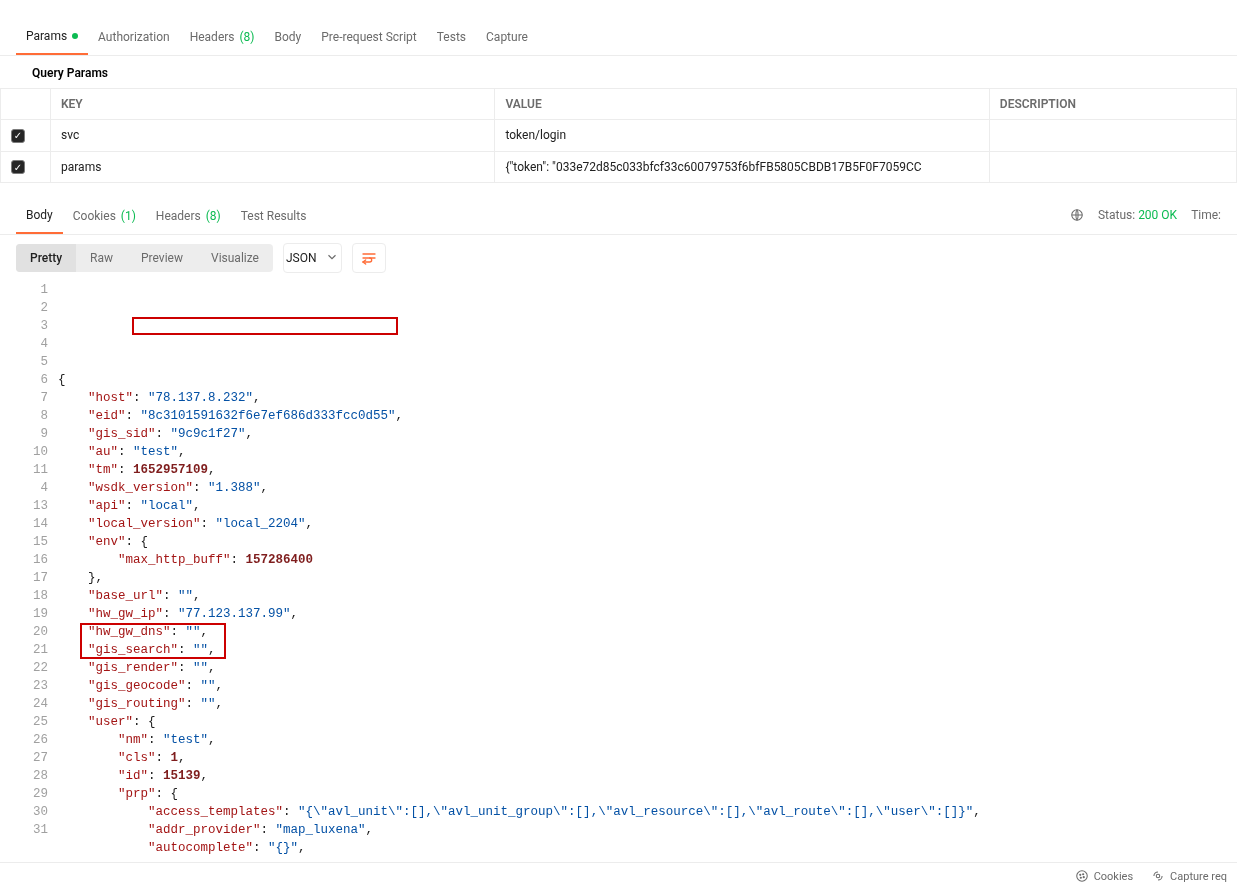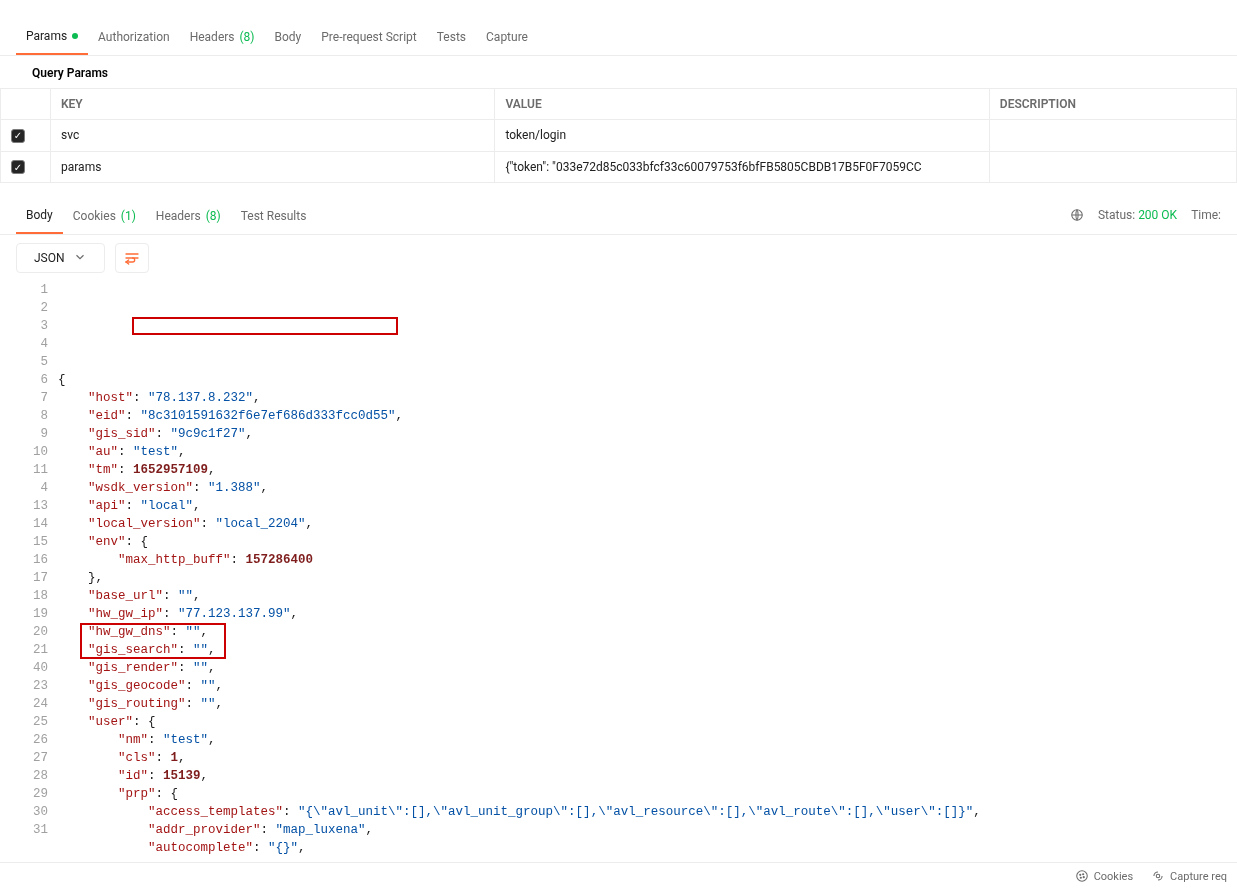--- a/index.html
+++ b/index.html
@@ -102,21 +102,21 @@
     background:#ededed; border-radius:4px; display:flex; overflow:hidden;
   }
   .view-btn {
     padding:7px 14px; font-size:12px; color:#6b6b6b; cursor:pointer;
   }
   .view-btn.active {
     background:#e1e1e1; color:#212121; font-weight:500;
   }
   .type-select {
     border:1px solid #ececec; border-radius:4px; height:30px;
-    display:flex; align-items:center; padding:0 17px; gap:8px;
+    display:flex; align-items:center; padding:0 2px; gap:8px;
     font-size:12px; cursor:pointer; color:#212121;
   }
   .icon-btn {
     height:30px; width:34px; border:1px solid #ececec; border-radius:4px;
     display:flex; align-items:center; justify-content:center; cursor:pointer; color:#ff6c37;
   }
   .code {
     display:flex; font-family: Menlo, Consolas, "Courier New", monospace;
     font-size:12.5px;
     line-height: 18px;
@@ -210,20 +210,26 @@
           <circle cx="12" cy="12" r="9"></circle>
           <path d="M3 12h18M12 3c2.5 3 2.5 15 0 18M12 3c-2.5 3-2.5 15 0 18"></path>
         </svg>
     </span>
     <span><span>Status:</span> <span class="status-ok">200 OK</span></span>
     <span>Time:</span>
   </div>
 </div>
 
 <div class="view-toolbar">
+  <div class="view-group">
+    <div class="view-btn active">Pretty</div>
+    <div class="view-btn">Raw</div>
+    <div class="view-btn">Preview</div>
+    <div class="view-btn">Visualize</div>
+  </div>
   <div class="type-select">
     <span>JSON</span>
     <span>
       <svg class="icon-svg" viewBox="0 0 24 24" fill="none" stroke="#6b6b6b" stroke-width="2">
           <polyline points="6 9 12 15 18 9"></polyline>
         </svg>
     </span>
   </div>
   <div class="icon-btn" title="wrap">
     <svg width="16" height="16" viewBox="0 0 24 24" fill="none" stroke="#ff6c37" stroke-width="2" stroke-linecap="round">
@@ -251,21 +257,21 @@
       <div>4</div>
       <div>13</div>
       <div>14</div>
       <div>15</div>
       <div>16</div>
       <div>17</div>
       <div>18</div>
       <div>19</div>
       <div>20</div>
       <div>21</div>
-      <div>40</div>
+      <div>22</div>
       <div>23</div>
       <div>24</div>
       <div>25</div>
       <div>26</div>
       <div>27</div>
       <div>28</div>
       <div>29</div>
       <div>30</div>
       <div>31</div>
     </div>

